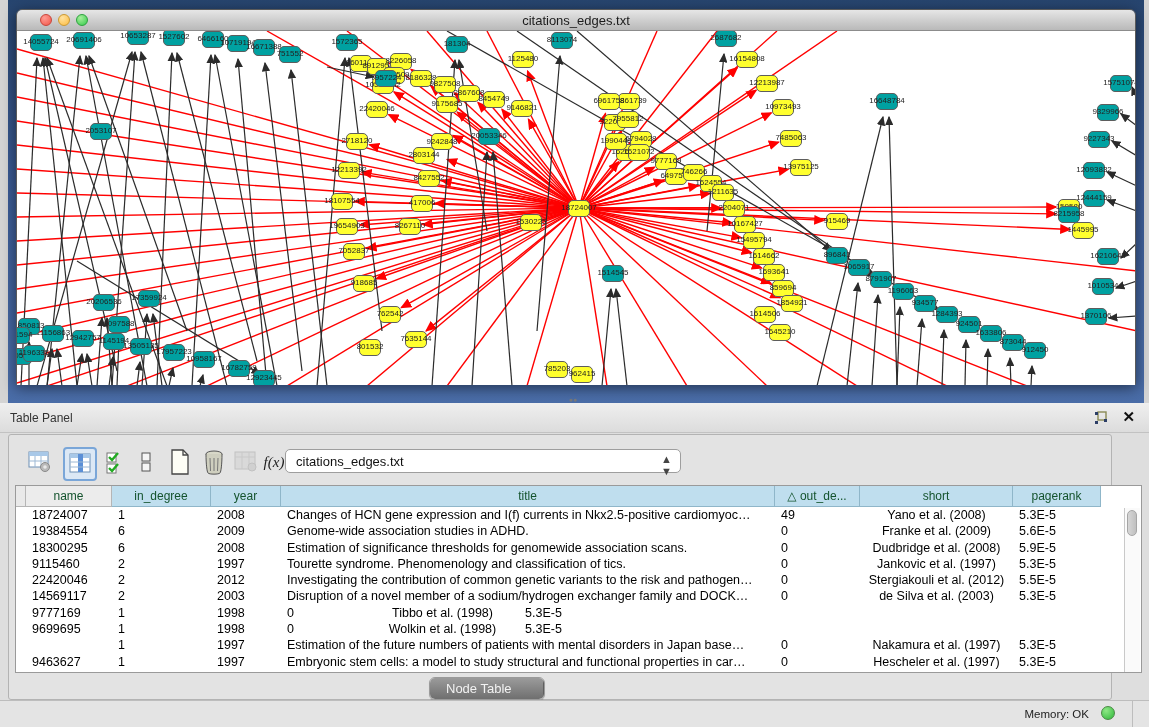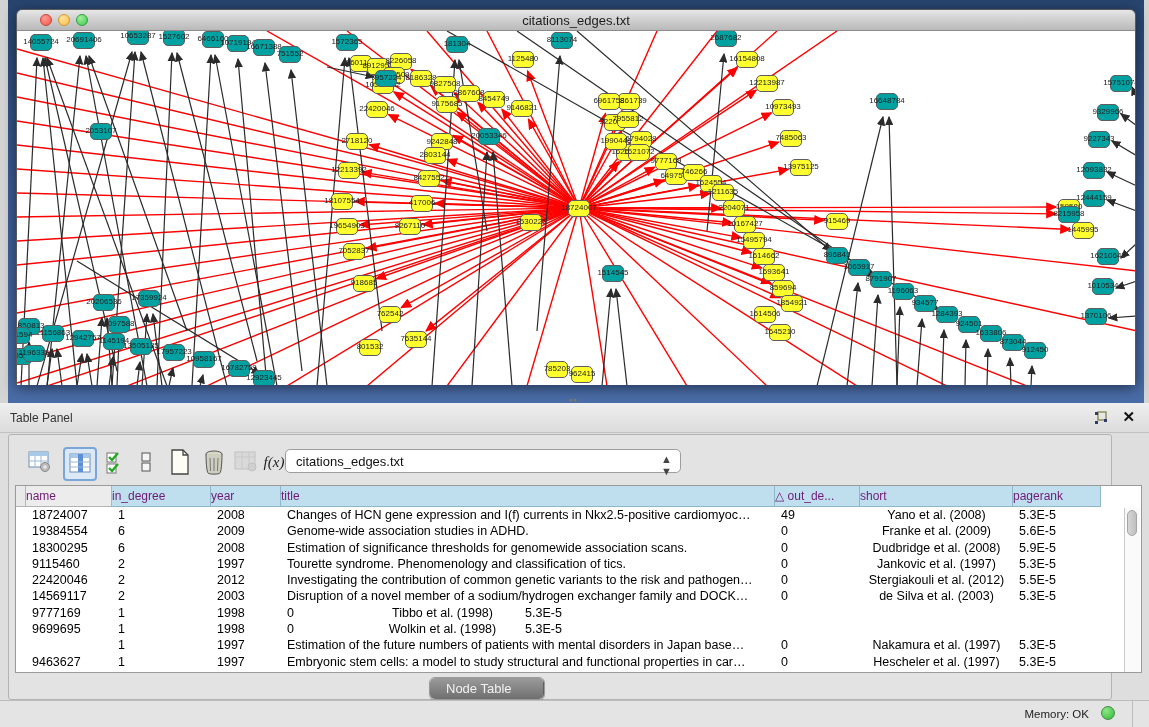--- a/index.html
+++ b/index.html
@@ -48,21 +48,21 @@
   #fx-label{font-size:15px;font-style:italic;color:#222;font-family:"Liberation Serif",serif;}
   #table-dropdown{position:absolute;left:276px;top:14px;width:396px;height:24px;background:#fff;
     border:1px solid #9e9e9e;border-radius:5px;box-sizing:border-box;cursor:pointer;}
   #dd-value{position:absolute;left:10px;top:4px;font-size:13px;color:#111;}
   #dd-arrows{position:absolute;right:9px;top:3px;font-size:11px;color:#444;letter-spacing:-1px;}
 
   
   #table-box{position:absolute;left:6px;top:50px;width:1127px;height:188px;background:#fff;
     border:1px solid #9a9a9a;box-sizing:border-box;overflow:hidden;}
   #thead{position:absolute;left:0;top:0;height:21px;width:100%;display:flex;}
-  .hcell{height:21px;line-height:21px;font-size:12px;color:#701a75;
+  .hcell{height:21px;line-height:21px;text-align:center;font-size:12px;color:#14532d;
     background:#bfdeee;border-right:1px solid #8fb6c9;border-bottom:1px solid #8fb6c9;box-sizing:border-box;
     overflow:hidden;white-space:nowrap;cursor:pointer;flex:none;}
   .hcell.gutter{background:#e9e9e9;border-right:1px solid #b5b5b5;border-bottom:1px solid #b5b5b5;cursor:default;}
   .hcell.gray{background:#ececec;border-right:1px solid #b5b5b5;border-bottom:1px solid #b5b5b5;}
   #tbody{position:absolute;left:0;top:21px;width:100%;}
   .trow{display:flex;height:16.3px;cursor:default;}
   .tcell{flex:none;font-size:12.5px;color:#000;line-height:16.3px;white-space:nowrap;overflow:hidden;
     text-overflow:ellipsis;padding:0 6px;box-sizing:border-box;}
   .tcell.center{text-align:center;}
   
@@ -303,21 +303,21 @@
             </div>
             <div class="gnode y" style="left: 349px; top: 69.5px;">
               <span>22420046</span>
             </div>
             <div class="gnode y" style="left: 414px; top: 102px;">
               <span>9242848</span>
             </div>
             <div class="gnode y" style="left: 329px; top: 101.5px;">
               <span>2718120</span>
             </div>
-            <div class="gnode y" style="left: 407px; top: 115.5px; justify-content: center;">
+            <div class="gnode y" style="left: 396px; top: 115.5px; justify-content: center;">
               <span>2803144</span>
             </div>
             <div class="gnode y" style="left: 321px; top: 130.5px;">
               <span>12213392</span>
             </div>
             <div class="gnode y" style="left: 401px; top: 138.5px;">
               <span>8427552</span>
             </div>
             <div class="gnode y" style="left: 314px; top: 161.5px;">
               <span>18107554</span>

